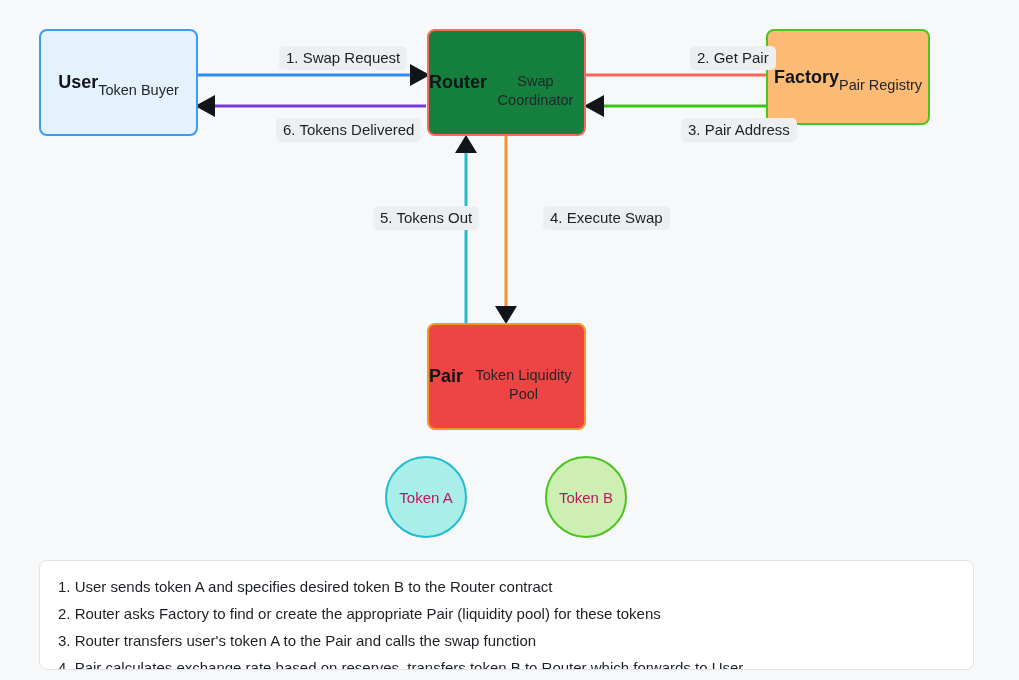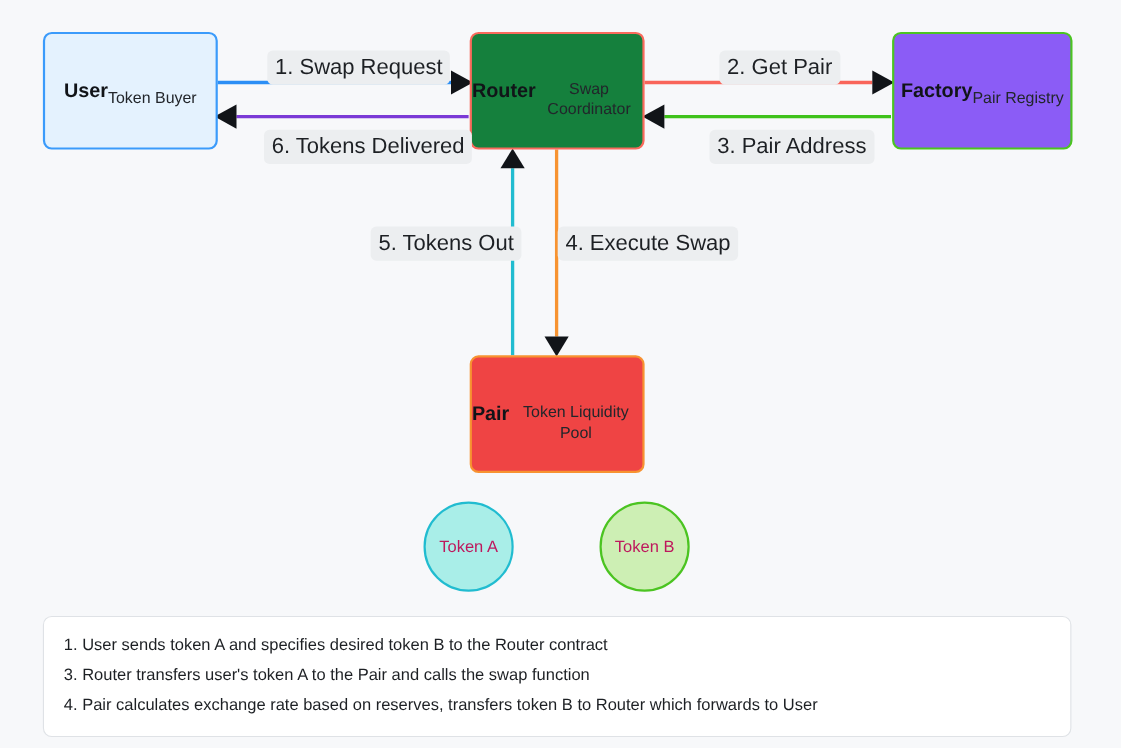--- a/index.html
+++ b/index.html
@@ -52,22 +52,22 @@
     font-size: 14.5px;
     color: #22262b;
     line-height: 1.3;
     margin-top: 16px;
   }
 
   #node-user    { left: 39px;  top: 29px;  width: 159px; height: 107px;
                   background: #e4f2fe; border-color: #3b9bfb; }
   #node-router  { left: 427px; top: 29px;  width: 159px; height: 107px;
                   background: #15803d; border-color: #f96a5c; }
-  #node-factory { left: 811px; top: 29px;  width: 164px; height: 107px;
-                  background: #8b5cf6; border-color: #4bc421; }
+  #node-factory { left: 766px; top: 29px;  width: 164px; height: 96px;
+                  background: #fdba74; border-color: #4bc421; }
   #node-pair    { left: 427px; top: 323px; width: 159px; height: 107px;
                   background: #ef4444; border-color: #f79331; }
 
   
   .token-circle {
     position: absolute;
     box-sizing: border-box;
     border-radius: 50%;
     border: 2px solid;
     display: flex;
@@ -77,27 +77,28 @@
     color: #be185d;
   }
   #token-a { left: 385px; top: 456px; width: 82px; height: 82px;
              background: #a9eee8; border-color: #21bcd0; }
   #token-b { left: 545px; top: 456px; width: 82px; height: 82px;
              background: #cdefb4; border-color: #4bc421; }
 
   
   .edge-label {
     position: absolute;
-    font-size: 20px;
+    font-size: 15px;
     color: #1d2024;
     background: #eceef0;
     border-radius: 5px;
     padding: 2px 7px;
     white-space: nowrap;
     line-height: 1.35;
+    margin-left: 36px;
   }
 
   
   #notes-box {
     position: absolute;
     left: 39px;
     top: 560px;
     width: 935px;
     height: 110px;
     box-sizing: border-box;
@@ -186,17 +187,18 @@
   <div class="edge-label" style="left:645px; top:118px;">3. Pair Address</div>
 
   <div class="edge-label" style="left:240px; top:118px;">6. Tokens Delivered</div>
 
   <div class="edge-label" style="left:337px; top:206px;">5. Tokens Out</div>
 
   <div class="edge-label" style="left:507px; top:206px;">4. Execute Swap</div>
 
   <div id="notes-box">
     <div class="note-line">1. User sends token A and specifies desired token B to the Router contract</div>
+    <div class="note-line">2. Router asks Factory to find or create the appropriate Pair (liquidity pool) for these tokens</div>
     <div class="note-line">3. Router transfers user's token A to the Pair and calls the swap function</div>
     <div class="note-line">4. Pair calculates exchange rate based on reserves, transfers token B to Router which forwards to User</div>
   </div>
 
 </div>
 
 </body></html>

